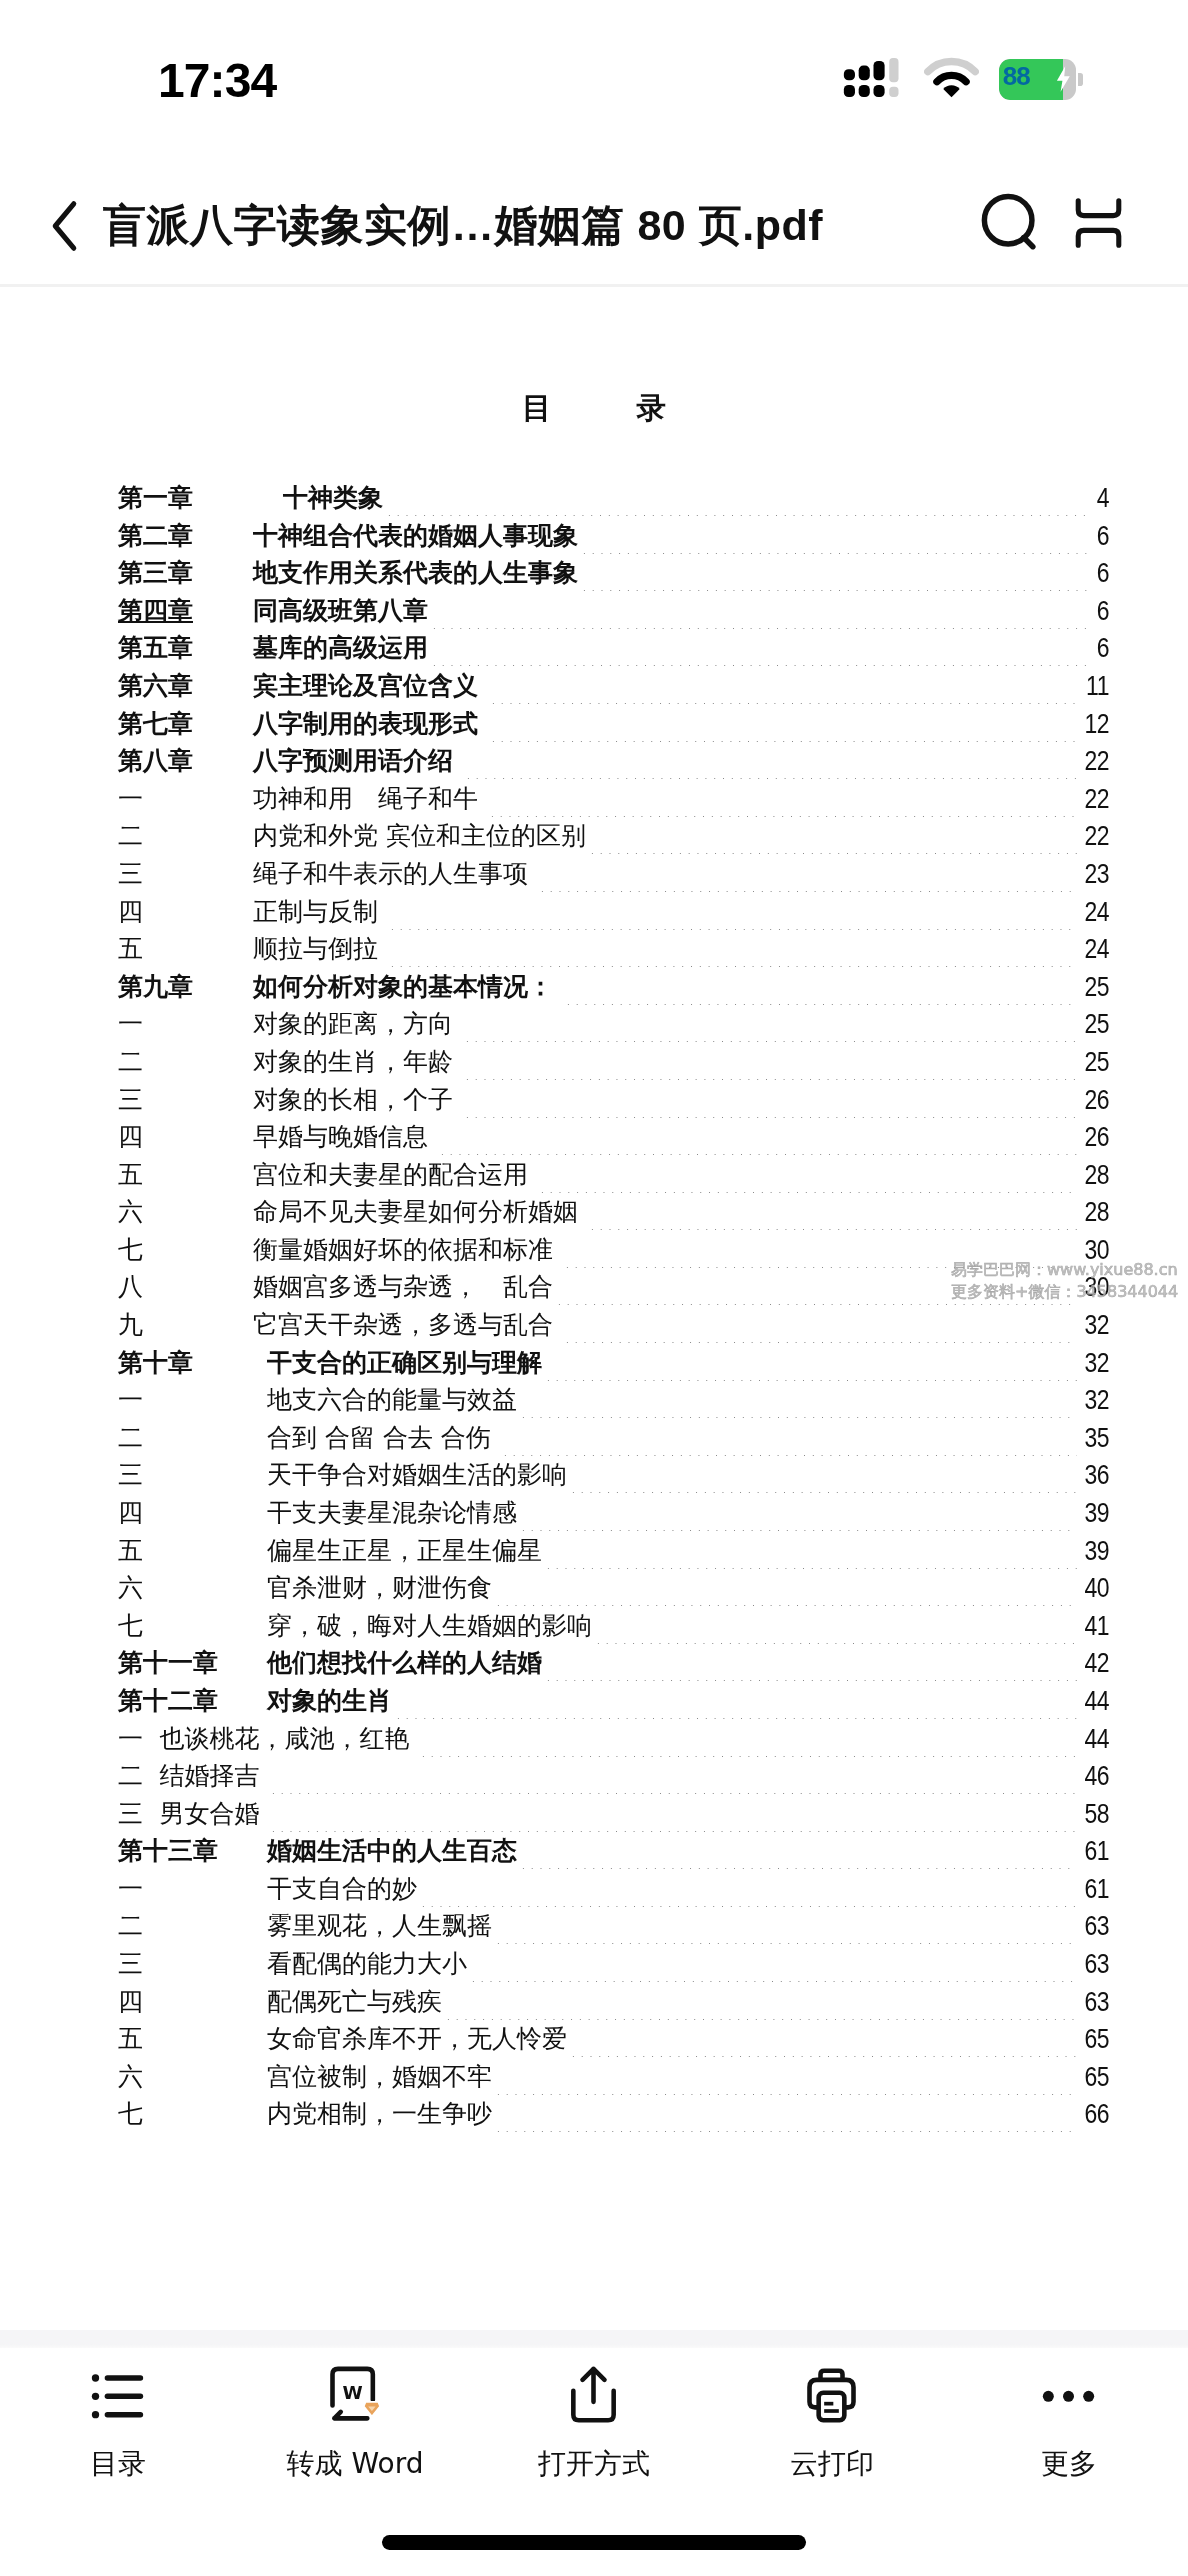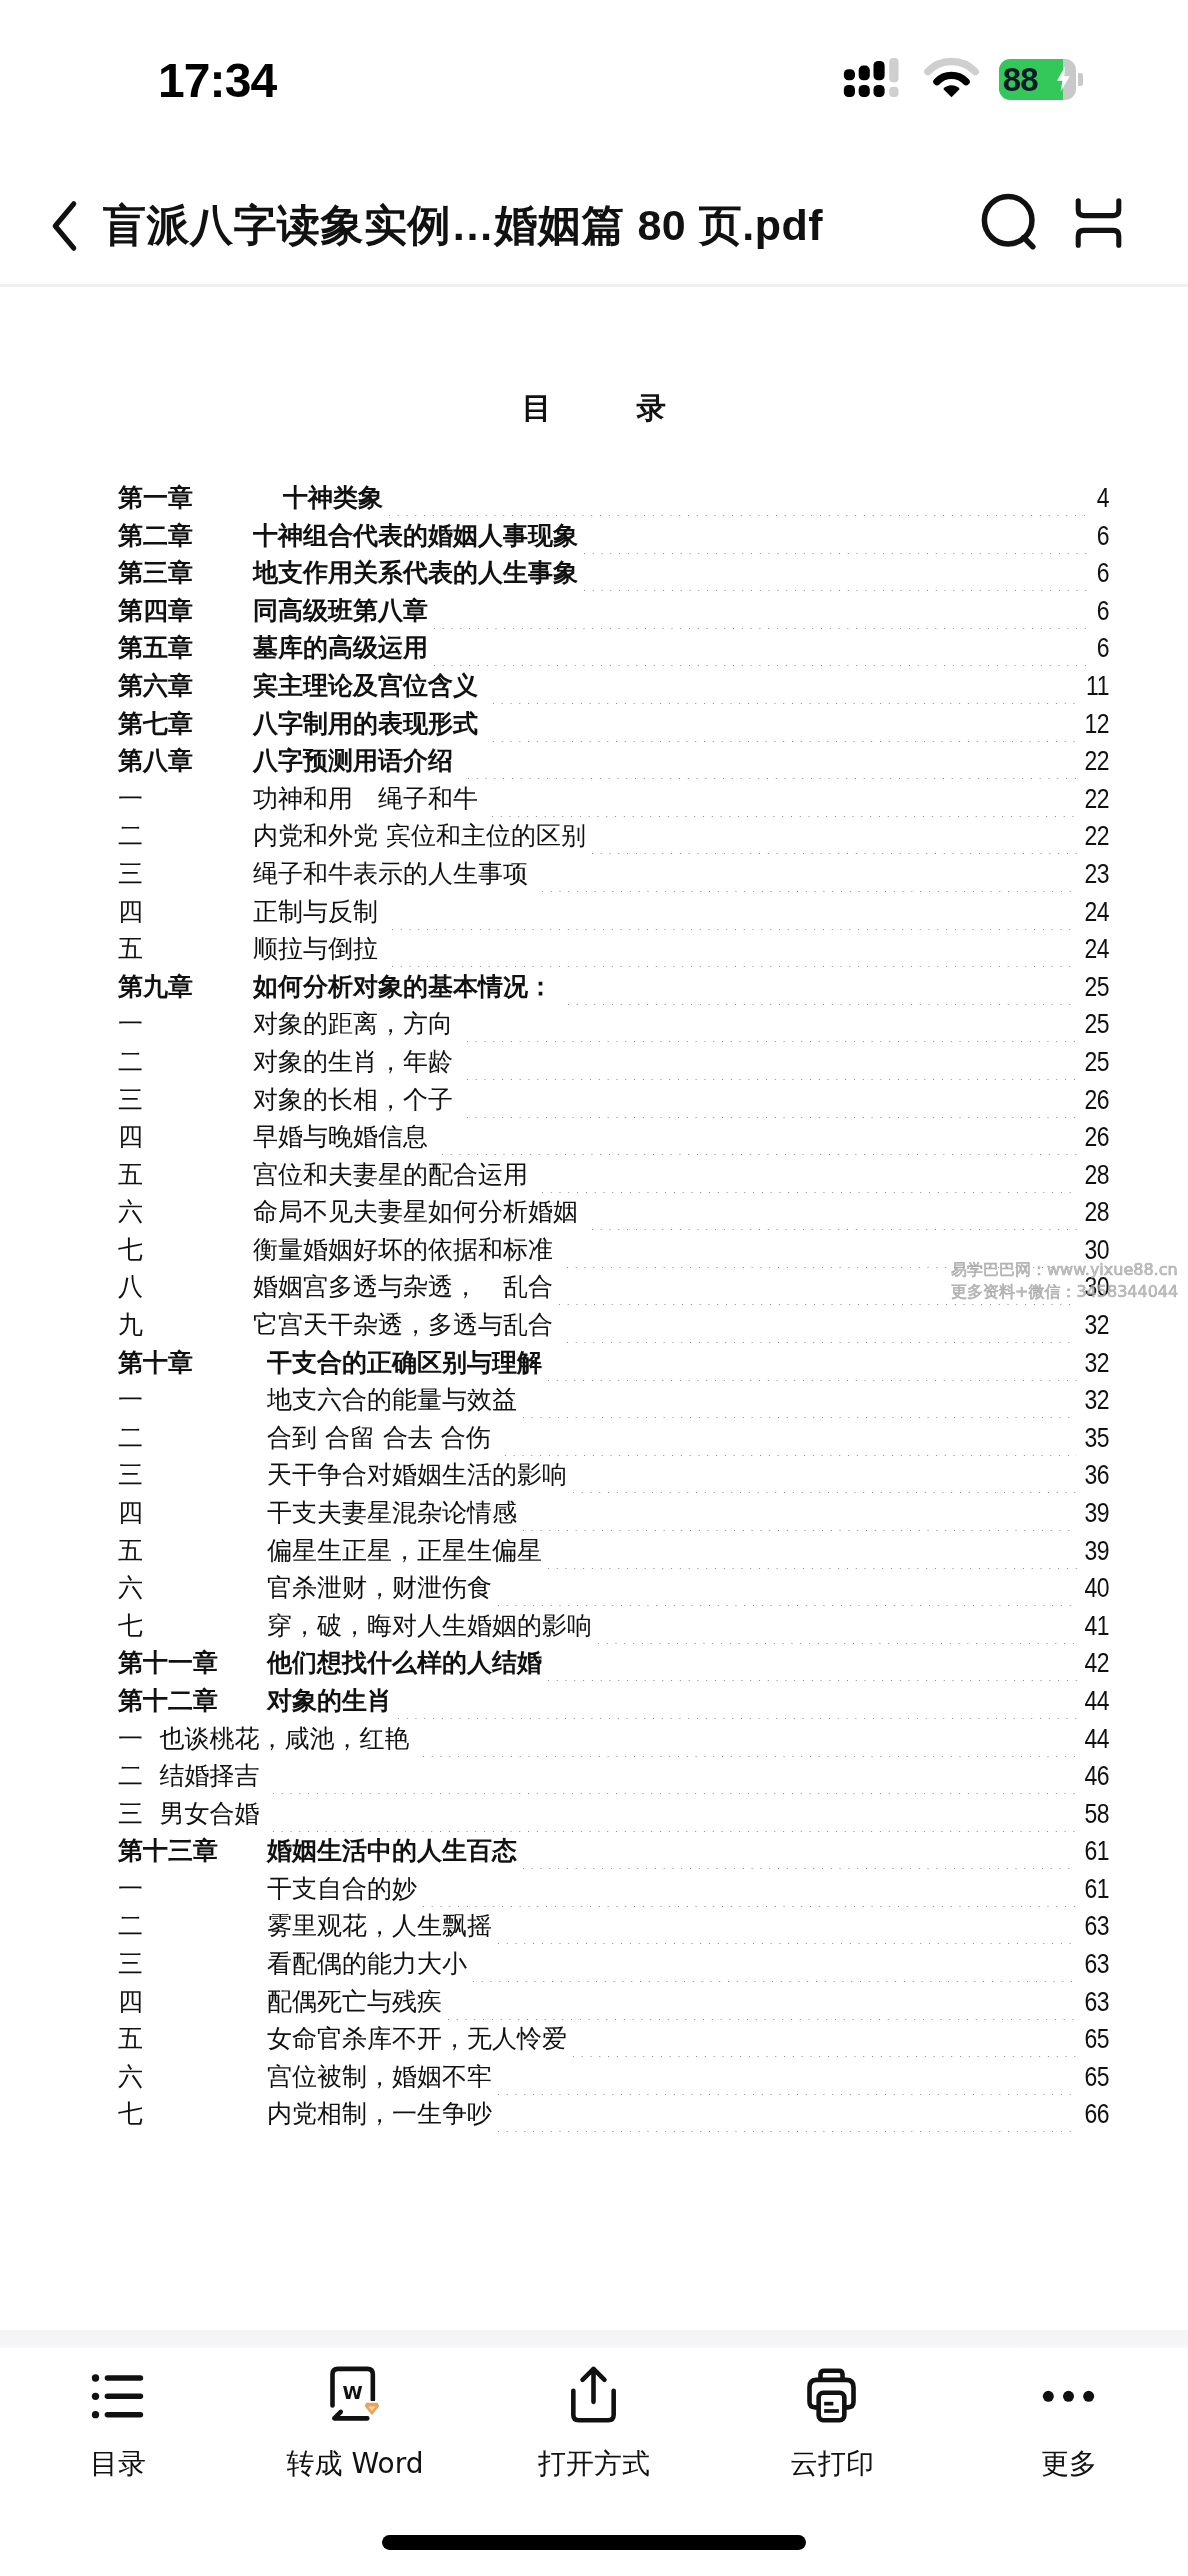--- a/index.html
+++ b/index.html
@@ -6,21 +6,21 @@
   html, body { width: 1188px; height: 2576px; background: #ffffff; overflow: hidden; }
   body { position: relative; font-family: "DejaVu Sans", "Liberation Sans", sans-serif; color: #111; }
 
   
   .status-time { position: absolute; left: 158px; top: 53px; font-family: "Liberation Sans", sans-serif; font-weight: 700; font-size: 48px; letter-spacing: -0.9px; color: #000; }
   .signal { position: absolute; left: 842px; top: 58px; width: 63px; height: 41px; }
   .wifi { position: absolute; left: 924px; top: 57px; width: 55px; height: 42px; }
   .battery { position: absolute; left: 999px; top: 59px; width: 81px; height: 41px; }
   .battery-body { position: absolute; left: 0; top: 0; width: 77px; height: 41px; border-radius: 11px; background: #c9c9c9; overflow: hidden; }
   .battery-fill { position: absolute; left: 0; top: 0; height: 41px; background: #34c759; border-radius: 11px 0 0 11px; }
-  .battery-text { position: absolute; left: 3.7px; top: 1.8px; font-family: "Liberation Sans", sans-serif; font-weight: 700; font-size: 33px; color: #0f172a; letter-spacing: -0.9px; }
+  .battery-text { position: absolute; left: 3.7px; top: 1.8px; font-family: "Liberation Sans", sans-serif; font-weight: 700; font-size: 26px; color: #0369a1; letter-spacing: -0.9px; }
   .battery-bolt { position: absolute; left: 57px; top: 7.4px; width: 14.7px; height: 26px; }
   .battery-cap { position: absolute; left: 79px; top: 14px; width: 4.6px; height: 13px; border-radius: 0 2.8px 2.8px 0; background: #c9c9c9; }
 
   
   .nav { position: absolute; left: 0; top: 175px; width: 1188px; height: 101px; }
   .back-btn { position: absolute; left: 46px; top: 25px; width: 37px; height: 52px; cursor: pointer; }
   .doc-title { position: absolute; left: 103px; top: 22px; font-family: "Liberation Sans", "DejaVu Sans", sans-serif; font-weight: 700; font-size: 43px; color: #111; white-space: nowrap; letter-spacing: 0.5px; }
   .search-btn { position: absolute; left: 978px; top: 14.7px; width: 64px; height: 64px; cursor: pointer; }
   .view-btn { position: absolute; left: 1069px; top: 22px; width: 59px; height: 52px; cursor: pointer; }
   .nav-divider { position: absolute; left: 0; top: 284px; width: 1188px; height: 2.8px; background: #f1f1f1; }
@@ -116,21 +116,21 @@
       <span class="dots"></span>
       <span class="pg">6</span>
     </div>
     <div class="toc-row chapter" style="top: 554px;">
       <span class="num" style="width: 135px;">第三章</span>
       <span class="ttl" style="white-space: pre;">地支作用关系代表的人生事象</span>
       <span class="dots"></span>
       <span class="pg">6</span>
     </div>
     <div class="toc-row chapter" style="top: 592px;">
-      <span class="num" style="width: 135px;">第四章</span>
+      <span class="num" style="width: 135px; text-decoration: underline;">第四章</span>
       <span class="ttl" style="white-space: pre;">同高级班第八章</span>
       <span class="dots"></span>
       <span class="pg">6</span>
     </div>
     <div class="toc-row chapter" style="top: 629px;">
       <span class="num" style="width: 135px;">第五章</span>
       <span class="ttl" style="white-space: pre;">墓库的高级运用</span>
       <span class="dots"></span>
       <span class="pg">6</span>
     </div>

